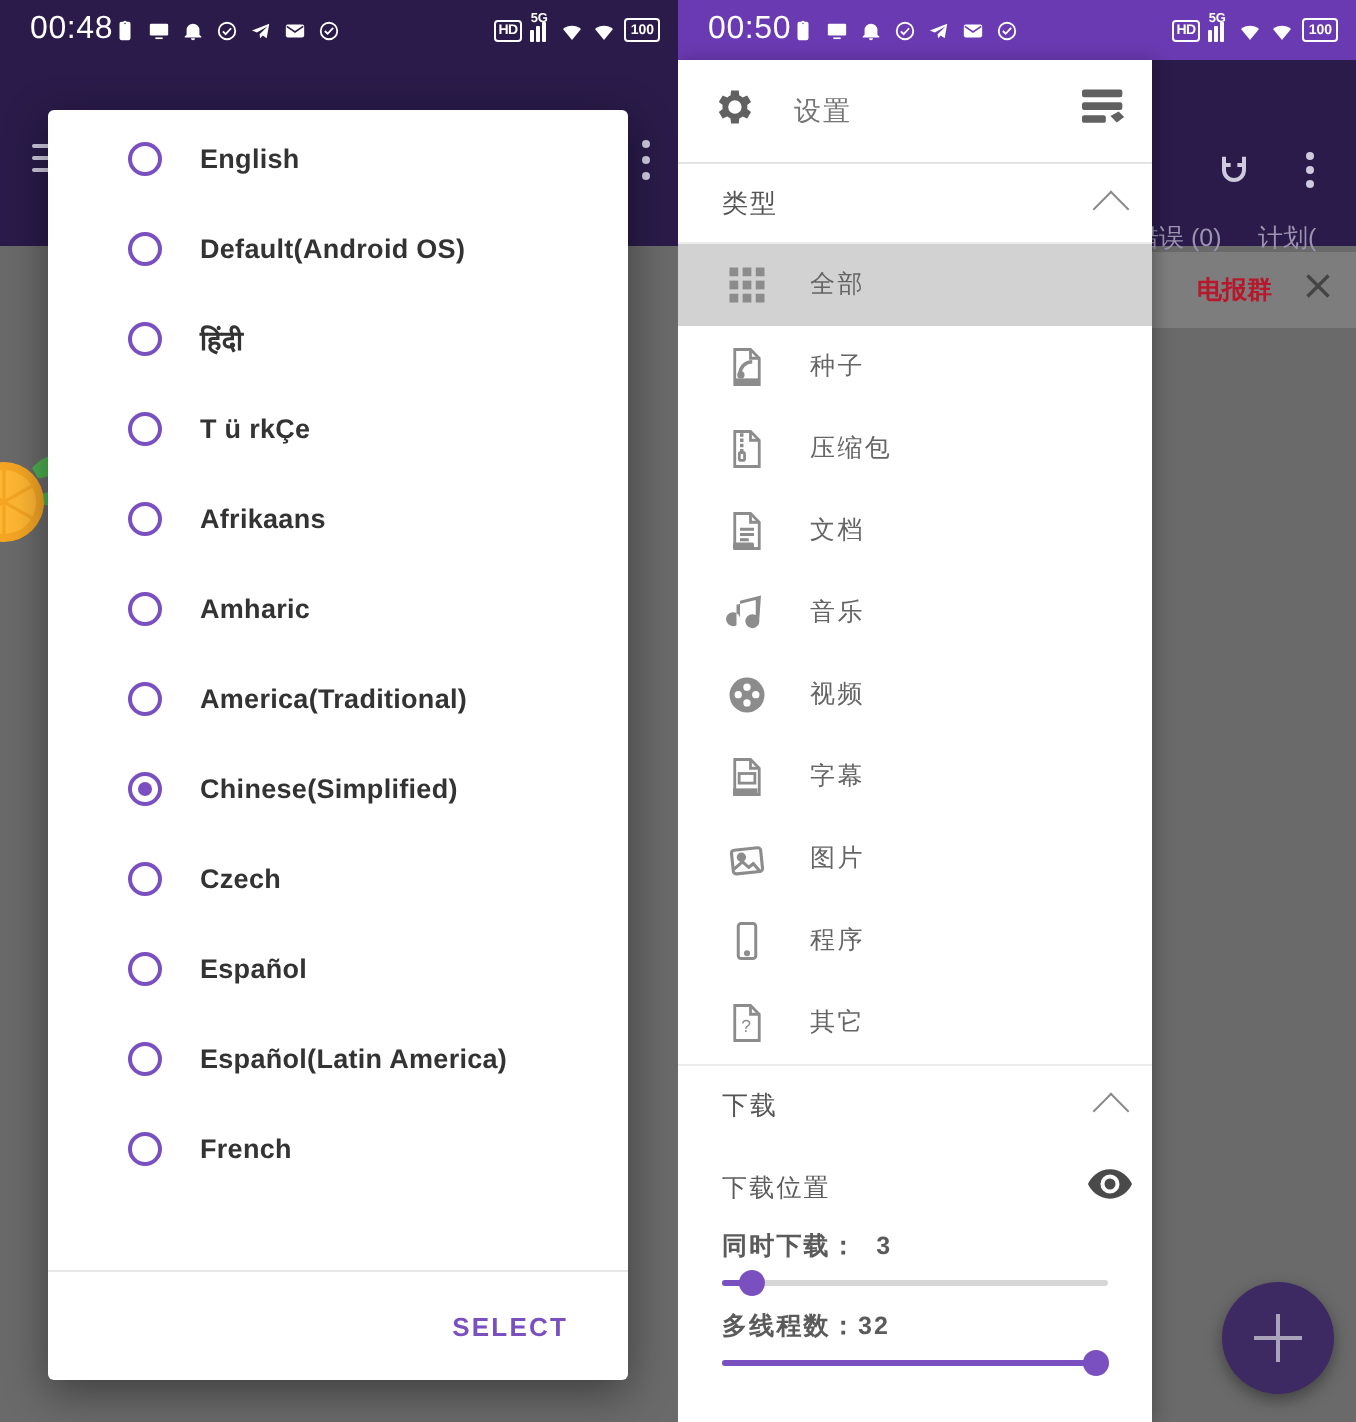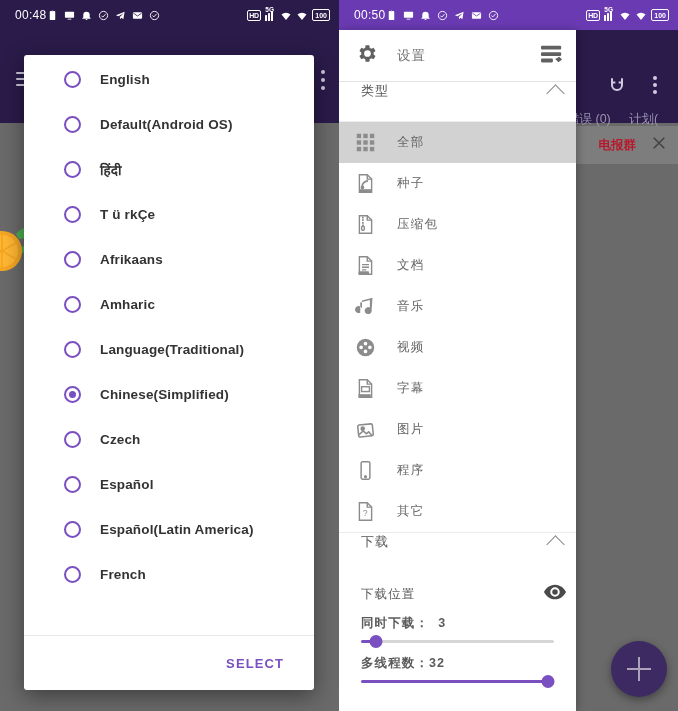--- a/index.html
+++ b/index.html
@@ -24,21 +24,21 @@
   #pane-right { background:#6a6a6a; }
   #pane-right .statusbar { background:#6a3ab2;align-items:center; }
   #pane-right .appbar { background:#2a1b4a; height:93px; position:relative; }
   #pane-right .body-bg { position:absolute; top:133px; left:0; right:0; bottom:0; background:#6a6a6a; }
 
   
   .statusbar {
     height:30px; display:flex; align-items:center;
     padding:0 9px; color:#fff; font-size:11px; position:relative; z-index:5;
   }
-  .sb-time { margin-left:6px; margin-right:0; letter-spacing:.3px; font-size:12px; }
+  .sb-time { margin-left:6px; margin-right:0; letter-spacing:.3px; font-size:16px; }
   .sb-left-icons { display:flex; align-items:center; gap:6px; }
   .sb-spacer { flex:1; }
   .sb-right-icons { display:flex; align-items:center; gap:4px; }
   .sb-ico { display:inline-block; line-height:1; }
   .sb-ico svg { display:block; }
   .hd-badge {
     font-size:7px; font-weight:bold; border:1.2px solid #fff; border-radius:2px;
     padding:0px 1.5px; line-height:9px; letter-spacing:-0.3px;
   }
   .sig-wrap { position:relative; display:flex; align-items:flex-end; gap:1px; height:12px; }
@@ -127,30 +127,30 @@
     background:#fff; z-index:10; overflow:hidden;
     box-shadow:2px 0 8px rgba(0,0,0,.25);
     display:flex; flex-direction:column;
   }
   .drawer-header {
     height:52px; display:flex; align-items:center; padding:0 12px 0 16px; flex:none;
     border-bottom:1px solid #e3e3e3;
   }
   .drawer-header-title { font-size:13.5px; color:#737373; margin-left:19px; flex:1; letter-spacing:1px;}
   .sec-header {
-    height:40px; display:flex; align-items:flex-start; padding:0 14px 0 22px; flex:none;
+    height:40px; display:flex; align-items:center; padding:0 14px 0 22px; flex:none;
     border-bottom:1px solid #ececec;
     font-family:Liberation Mono, monospace;
   }
   .sec-header .sec-title { flex:1; font-size:13px; color:#555; letter-spacing:1px; }
   .chev { width:13px; height:13px; border-left:1.7px solid #8a8a8a; border-top:1.7px solid #8a8a8a;
           transform:rotate(45deg); margin-top:5px; }
   .type-list { flex:none; }
   .type-row {
-    height:41px; display:flex; align-items:center; padding-left:14px;
+    height:41px; display:flex; align-items:center; padding-left:22px;
   }
   .type-row.active { background:#d2d2d2; }
   .type-icon { width:24px; height:24px; flex:none; display:flex; align-items:center; justify-content:center; color:#8c8c8c;}
   .type-label { margin-left:20px; font-size:12.5px; color:#656565; letter-spacing:1.2px; }
   .dl-section { border-top:1px solid #ececec; padding-bottom:4px; }
   .dl-loc-row { height:42px; display:flex; align-items:center; padding:0 10px 0 22px; }
   .dl-loc-label { flex:1; font-size:12.5px; color:#5b5b5b; letter-spacing:1.1px; }
   .slider-block { padding:0 22px 0 22px; }
   .slider-label { font-size:12.5px; color:#5b5b5b; letter-spacing:1.1px; margin-bottom:4px; white-space:pre;font-weight:bold; }
   .slider-track {
@@ -286,21 +286,21 @@
           <div class="lang-row">
             <div class="radio"></div>
             <span class="lang-label">Afrikaans</span>
           </div>
           <div class="lang-row">
             <div class="radio"></div>
             <span class="lang-label">Amharic</span>
           </div>
           <div class="lang-row">
             <div class="radio"></div>
-            <span class="lang-label">Language(Traditional)</span>
+            <span class="lang-label">America(Traditional)</span>
           </div>
           <div class="lang-row">
             <div class="radio checked"></div>
             <span class="lang-label">Chinese(Simplified)</span>
           </div>
           <div class="lang-row">
             <div class="radio"></div>
             <span class="lang-label">Czech</span>
           </div>
           <div class="lang-row">

